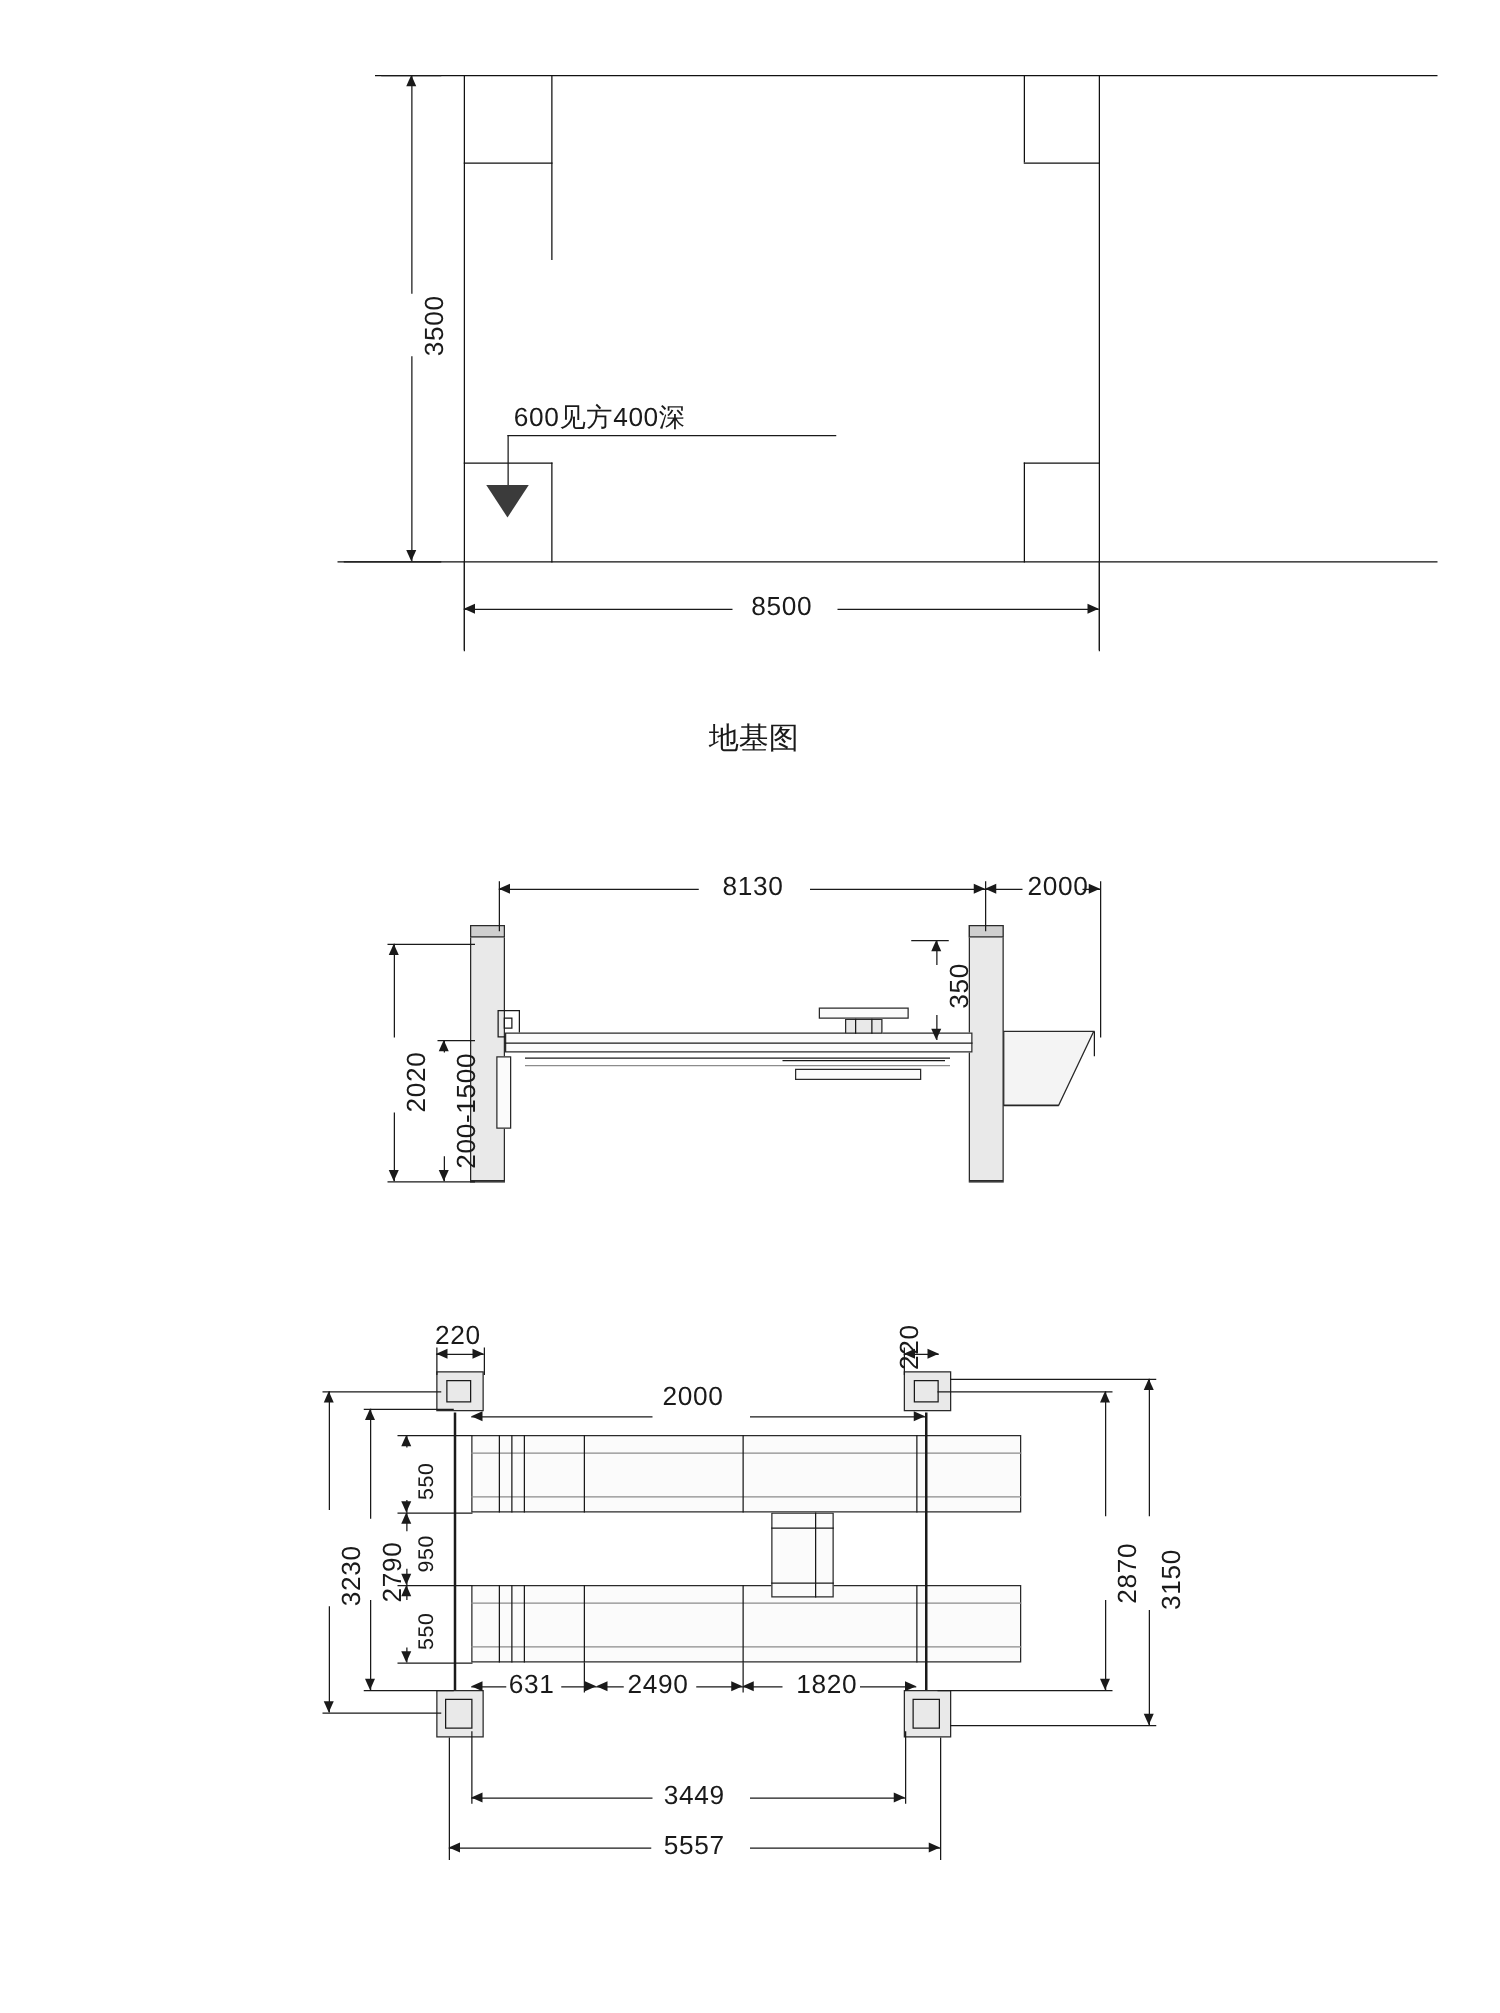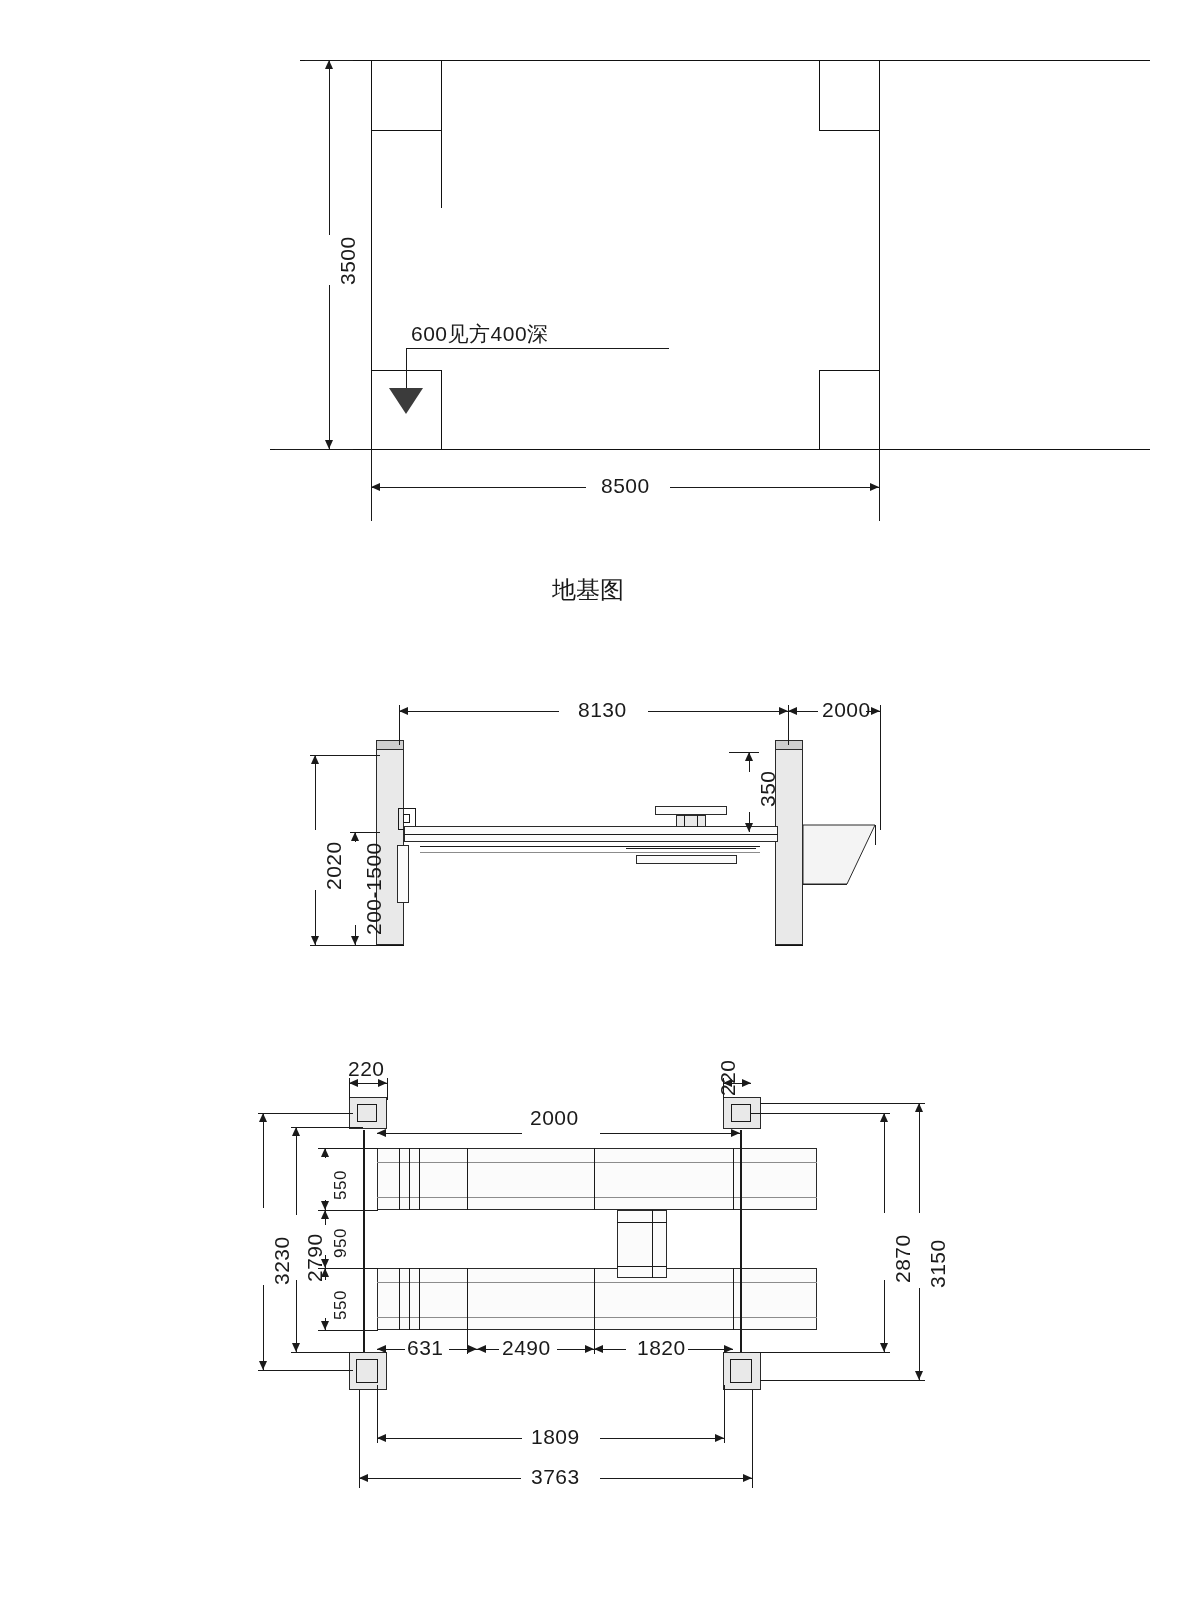--- a/index.html
+++ b/index.html
@@ -64,21 +64,21 @@
     <div class="arrR" style="left:870px;top:483px;"></div>
     <div class="ln v" style="left:371px;top:449px;width:1px;height:72px;"></div>
     <div class="ln v" style="left:879px;top:449px;width:1px;height:72px;"></div>
     <div class="lbl" style="left:601px;top:474px;">8500</div>
 
     <div class="ln h" style="left:406px;top:348px;width:263px;height:1px;"></div>
     <div class="ln v" style="left:406px;top:348px;width:1px;height:40px;"></div>
     <div class="tri" style="left:389px;top:388px;"></div>
     <div class="lbl" style="left:411px;top:320px;">600见方400深</div>
 
-    <div class="title" style="left:552px;top:574px;">地基图</div>
+    <div class="title" style="left:567px;top:574px;">地基图</div>
   </div>
 
   <div>
 
     <div class="fill" style="left:376px;top:740px;width:28px;height:205px;"></div>
     <div class="dkfill" style="left:376px;top:740px;width:28px;height:10px;"></div>
     <div class="fillw" style="left:397px;top:845px;width:12px;height:58px;"></div>
     <div class="box" style="left:398px;top:808px;width:18px;height:22px;"></div>
     <div class="box" style="left:403px;top:814px;width:7px;height:9px;"></div>
 
@@ -280,24 +280,24 @@
 
     <div class="ln v" style="left:467px;top:1330px;width:1px;height:24px;"></div>
     <div class="ln v" style="left:594px;top:1330px;width:1px;height:24px;"></div>
 
     <div class="ln h" style="left:377px;top:1438px;width:145px;height:1px;"></div>
     <div class="ln h" style="left:600px;top:1438px;width:124px;height:1px;"></div>
     <div class="arrL" style="left:377px;top:1434px;"></div>
     <div class="arrR" style="left:715px;top:1434px;"></div>
     <div class="ln v" style="left:377px;top:1385px;width:1px;height:58px;"></div>
     <div class="ln v" style="left:724px;top:1385px;width:1px;height:58px;"></div>
-    <div class="lbl" style="left:531px;top:1425px;">1809</div>
+    <div class="lbl" style="left:531px;top:1425px;">3449</div>
 
     <div class="ln h" style="left:359px;top:1478px;width:162px;height:1px;"></div>
     <div class="ln h" style="left:600px;top:1478px;width:152px;height:1px;"></div>
     <div class="arrL" style="left:359px;top:1474px;"></div>
     <div class="arrR" style="left:743px;top:1474px;"></div>
     <div class="ln v" style="left:359px;top:1390px;width:1px;height:98px;"></div>
     <div class="ln v" style="left:752px;top:1390px;width:1px;height:98px;"></div>
-    <div class="lbl" style="left:531px;top:1465px;">3763</div>
+    <div class="lbl" style="left:531px;top:1465px;">5557</div>
   </div>
 
 </div>
 
 </body></html>

